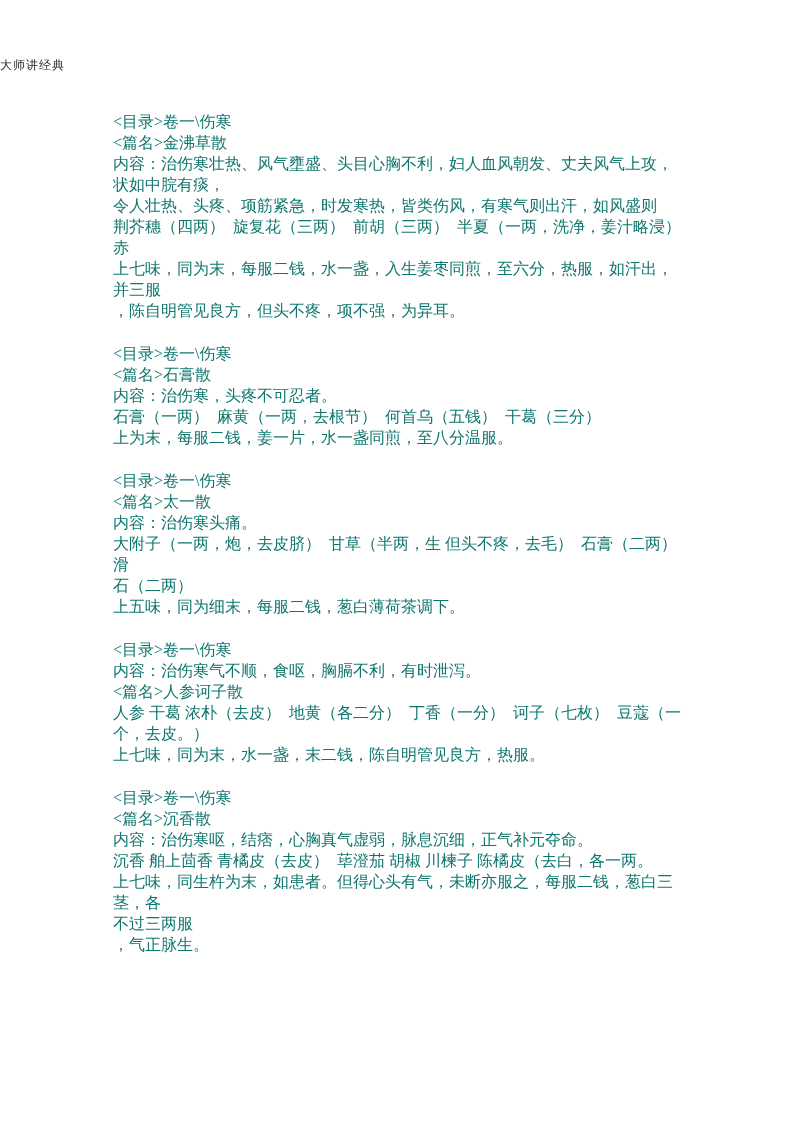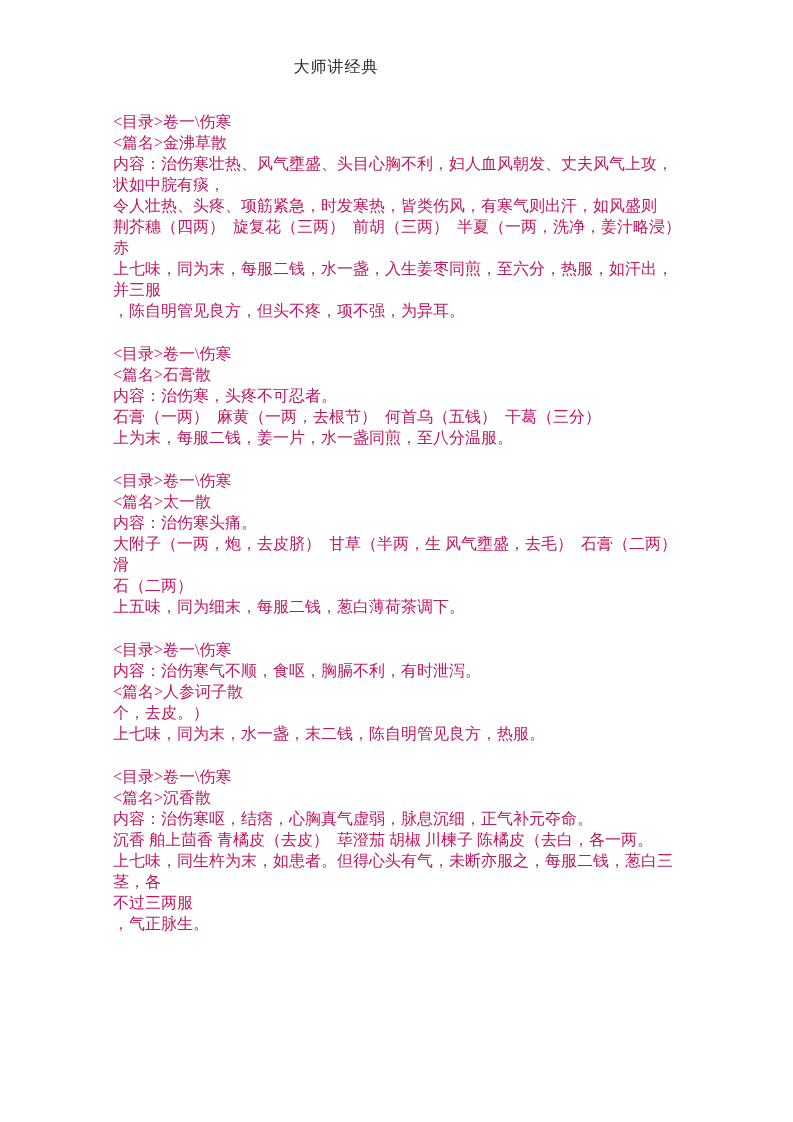--- a/index.html
+++ b/index.html
@@ -12,22 +12,22 @@
     background: #ffffff;
     position: relative;
     overflow: hidden;
     font-family: "Liberation Serif", "DejaVu Serif", serif;
   }
   .page-header {
     position: absolute;
     top: 57px;
     left: 0;
     right: 121px;
-    text-align: center;
-    font-size: 16px;
+    text-align: left;
+    font-size: 12px;
     letter-spacing: 1px;
     color: #2b2b2b;
   }
   .document-body {
     position: absolute;
     left: 113px;
     top: 111px;
     width: 610px;
     font-size: 16px;
     line-height: 21px;
@@ -39,21 +39,21 @@
   .line {
     white-space: pre;
     height: 21px;
   }
 </style>
 </head>
 <body style="background: rgb(255, 255, 255);">
 
 <div class="page-header">大师讲经典</div>
 
-<div class="document-body" style="color: #be185d;">
+<div class="document-body" style="color: #0f766e;">
     <div class="section">
       <div class="line">&lt;目录&gt;卷一\伤寒</div>
       <div class="line">&lt;篇名&gt;金沸草散</div>
       <div class="line">内容：治伤寒壮热、风气壅盛、头目心胸不利，妇人血风朝发、丈夫风气上攻，</div>
       <div class="line">状如中脘有痰，</div>
       <div class="line">令人壮热、头疼、项筋紧急，时发寒热，皆类伤风，有寒气则出汗，如风盛则</div>
       <div class="line">荆芥穗（四两）  旋复花（三两）  前胡（三两）  半夏（一两，洗净，姜汁略浸）</div>
       <div class="line">赤</div>
       <div class="line">上七味，同为末，每服二钱，水一盏，入生姜枣同煎，至六分，热服，如汗出，</div>
       <div class="line">并三服</div>
@@ -63,29 +63,30 @@
       <div class="line">&lt;目录&gt;卷一\伤寒</div>
       <div class="line">&lt;篇名&gt;石膏散</div>
       <div class="line">内容：治伤寒，头疼不可忍者。</div>
       <div class="line">石膏（一两）  麻黄（一两，去根节）  何首乌（五钱）  干葛（三分）</div>
       <div class="line">上为末，每服二钱，姜一片，水一盏同煎，至八分温服。</div>
     </div>
     <div class="section">
       <div class="line">&lt;目录&gt;卷一\伤寒</div>
       <div class="line">&lt;篇名&gt;太一散</div>
       <div class="line">内容：治伤寒头痛。</div>
-      <div class="line">大附子（一两，炮，去皮脐）  甘草（半两，生 风气壅盛，去毛）  石膏（二两）</div>
+      <div class="line">大附子（一两，炮，去皮脐）  甘草（半两，生 但头不疼，去毛）  石膏（二两）</div>
       <div class="line">滑</div>
       <div class="line">石（二两）</div>
       <div class="line">上五味，同为细末，每服二钱，葱白薄荷茶调下。</div>
     </div>
     <div class="section">
       <div class="line">&lt;目录&gt;卷一\伤寒</div>
       <div class="line">内容：治伤寒气不顺，食呕，胸膈不利，有时泄泻。</div>
       <div class="line">&lt;篇名&gt;人参诃子散</div>
+      <div class="line">人参 干葛 浓朴（去皮）  地黄（各二分）  丁香（一分）  诃子（七枚）  豆蔻（一</div>
       <div class="line">个，去皮。）</div>
       <div class="line">上七味，同为末，水一盏，末二钱，陈自明管见良方，热服。</div>
     </div>
     <div class="section">
       <div class="line">&lt;目录&gt;卷一\伤寒</div>
       <div class="line">&lt;篇名&gt;沉香散</div>
       <div class="line">内容：治伤寒呕，结痞，心胸真气虚弱，脉息沉细，正气补元夺命。</div>
       <div class="line">沉香 舶上茴香 青橘皮（去皮）  荜澄茄 胡椒 川楝子 陈橘皮（去白，各一两。</div>
       <div class="line">上七味，同生杵为末，如患者。但得心头有气，未断亦服之，每服二钱，葱白三</div>
       <div class="line">茎，各</div>

